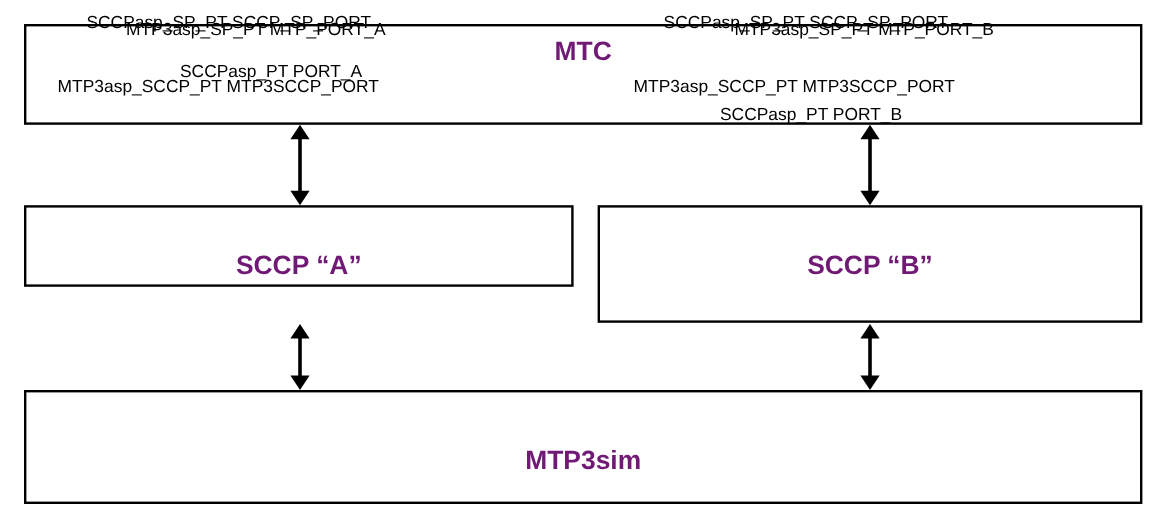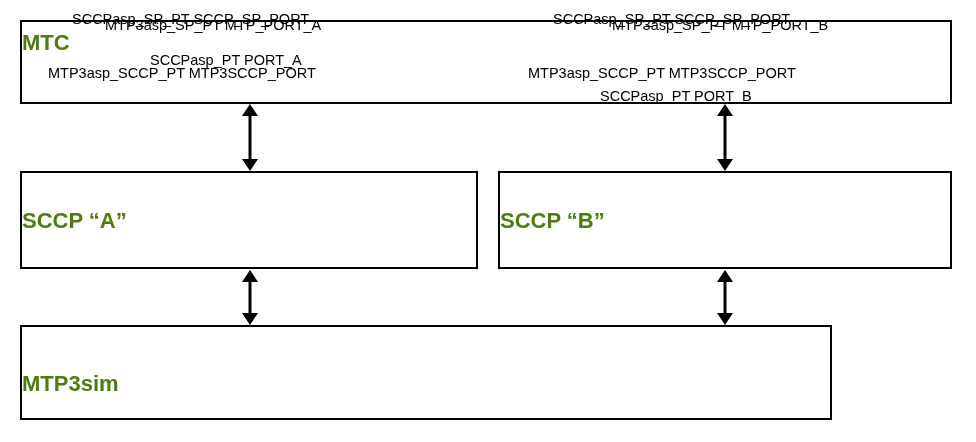--- a/index.html
+++ b/index.html
@@ -22,21 +22,22 @@
   }
   .box {
     position: absolute;
     border: 2px solid #000000;
     background: #ffffff;
     box-sizing: border-box;
   }
   .box-title {
     font-weight: bold;
     font-size: 22px;
-    color: #4d7c0f;
+    color: #701a75;
+    text-align: center;
     width: 100%;
   }
   .port-label {
     position: absolute;
     font-size: 14.5px;
     color: #000000;
     white-space: nowrap;
   }
   
   #mtc-box {
@@ -57,21 +58,21 @@
   #mtc-port-b {
     left: 600px;
     top: 52px;
     margin-top: 36px;
   }
   
   #sccp-a-box {
     left: 20px;
     top: 171px;
     width: 458px;
-    height: 98px;
+    height: 68px;
   }
   #sccp-a-title {
     position: absolute;
     left: 0;
     top: 35px;
   }
   #sccp-a-upper {
     left: 72px;
     top: 11px;
   }
@@ -97,21 +98,21 @@
     top: 11px;
   }
   #sccp-b-lower {
     left: 528px;
     top: 65px;
   }
   
   #mtp-box {
     left: 20px;
     top: 325px;
-    width: 812px;
+    width: 932px;
     height: 95px;
   }
   #mtp-title {
     position: absolute;
     left: 0;
     top: 44px;
   }
   #mtp-port-a {
     left: 105px;
     top: 17px;

